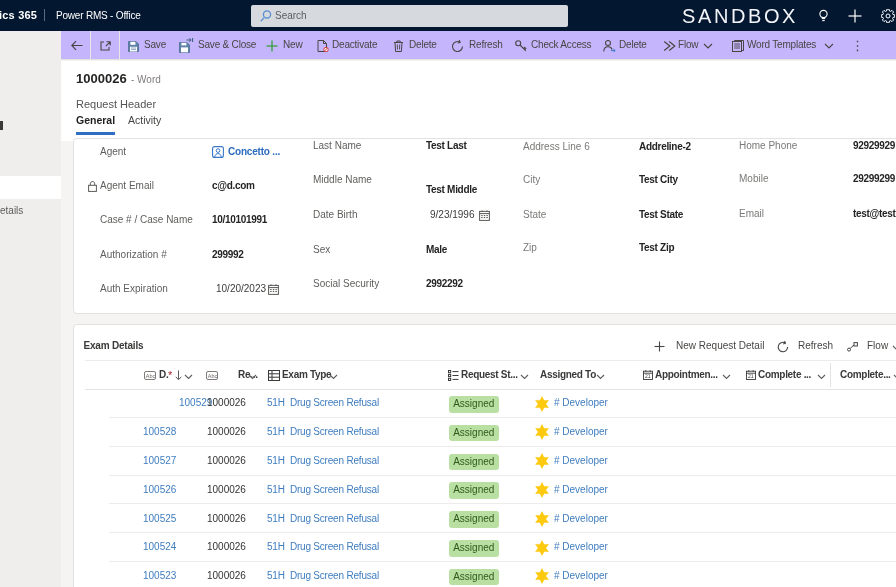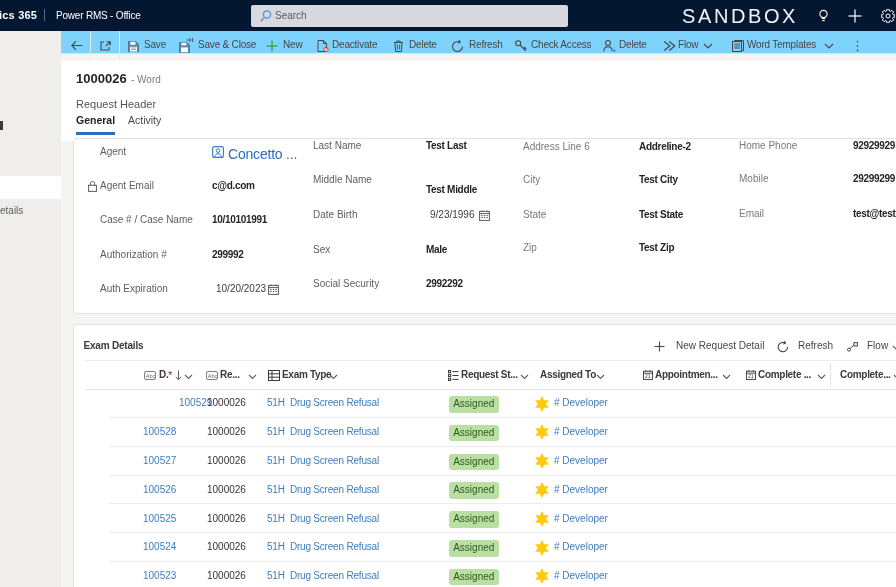--- a/index.html
+++ b/index.html
@@ -4,21 +4,21 @@
 <style>
 * { margin:0; padding:0; box-sizing:border-box; }
 html,body { width:896px; height:587px; overflow:hidden; }
 body { font-family:"Liberation Sans", sans-serif; background:#f5f4f3; position:relative; }
 .abs { position:absolute; }
 svg { display:block; }
 .lbl1 { color:#5f5e5c; font-size:10px; }
 .lbl2 { color:#7a7977; font-size:10px; }
 .val { color:#242424; font-weight:bold; font-size:10px; letter-spacing:-0.3px; }
 .dval { color:#3d3c3b; font-size:10px; }
-.vlink { color:#2b6cbf; font-weight:normal; font-size:14px;text-align:right; }
+.vlink { color:#2b6cbf; font-weight:bold; font-size:10px;text-align:right; }
 .glink { color:#3f7dbf; font-size:10px; }
 .hdr { color:#3b3a39; font-weight:bold; font-size:10px; letter-spacing:-0.3px; }
 .chev { stroke:#605e5c; stroke-width:1.1; fill:none; }
 </style>
 </head>
 <body>
 
 <div class="abs" style="left:0; top:0; width:896px; height:31px; background:#041731;">
   <div class="abs" style="left:-1px; top:9px; color:#fff; font-size:11px; font-weight:bold; letter-spacing:.2px;">ics 365</div>
   <div class="abs" style="left:44px; top:9px; width:1px; height:12px; background:#5a6a85;"></div>
@@ -50,21 +50,21 @@
     <circle cx="7" cy="7" r="2" fill="none" stroke="#fff" stroke-width="1"></circle>
   </svg>
 </div>
 
 <div class="abs" style="left:0; top:31px; width:61px; height:556px; background:#efeeed;">
   <div class="abs" style="left:0; top:90px; width:2.5px; height:9px; background:#3a3a3a;"></div>
   <div class="abs" style="left:0; top:145px; width:61px; height:23px; background:#fff;"></div>
   <div class="abs" style="left:0; top:174px; font-size:10px; color:#5c5b5a;">etails</div>
 </div>
 
-<div class="abs" style="left:61px; top:31px; width:835px; height:23px; background:#7dd3fc; border-bottom:1px solid #e2e1e0; font-size:10px; letter-spacing:-0.2px; color:#484644;" id="cmdbar">
+<div class="abs" style="left:61px; top:31px; width:835px; height:29px; background:#c4b5fd; border-bottom:1px solid #e2e1e0; font-size:10px; letter-spacing:-0.2px; color:#484644;" id="cmdbar">
   <div class="abs" style="left:29px; top:0; width:1px; height:28px; background:#e8e7e6;"></div>
   <div class="abs" style="left:58px; top:0; width:1px; height:28px; background:#e8e7e6;"></div>
 
   <svg class="abs" style="left:10px; top:9px;" width="12" height="11" viewBox="0 0 12 11">
     <path d="M11.5 5.5 H1 M5 1.2 L0.8 5.5 L5 9.8" fill="none" stroke="#484644" stroke-width="1.2"></path>
   </svg>
 
   <svg class="abs" style="left:39px; top:10px;" width="11" height="10" viewBox="0 0 11 10">
     <path d="M4 1 H1 V9 H9 V6" fill="none" stroke="#484644" stroke-width="1.1"></path>
     <path d="M6.5 0.8 H10.2 V4.5 M10.2 0.8 L5.8 5.2" fill="none" stroke="#484644" stroke-width="1.1"></path>
@@ -273,21 +273,21 @@
   <svg class="abs" style="left:101px; top:45px;" width="7" height="11" viewBox="0 0 7 11">
     <path d="M3.5 0.5 V9 M0.8 6.8 L3.5 9.8 L6.2 6.8" fill="none" stroke="#605e5c" stroke-width="1"></path>
   </svg>
   <svg class="abs" style="left:110px; top:49px;" width="9" height="6" viewBox="0 0 9 6">
     <path d="M1 1 L4.5 4.5 L8 1" class="chev"></path>
   </svg>
   <svg class="abs" style="left:132px; top:46px;" width="12" height="9" viewBox="0 0 12 9">
     <rect x="0.5" y="0.5" width="11" height="8" rx="1.5" fill="none" stroke="#706d6b" stroke-width="0.9"></rect>
     <text x="1.8" y="6.5" font-size="5.5" fill="#706d6b" font-family="Liberation Sans">Abc</text>
   </svg>
-  <div class="abs hdr" style="left:146px; top:44px;">Re...</div>
+  <div class="abs hdr" style="left:164px; top:44px;">Re...</div>
   <svg class="abs" style="left:174px; top:49px;" width="9" height="6" viewBox="0 0 9 6">
     <path d="M1 1 L4.5 4.5 L8 1" class="chev"></path>
   </svg>
   <svg class="abs" style="left:194px; top:45px;" width="12" height="11" viewBox="0 0 12 11">
     <rect x="0.5" y="0.5" width="11" height="10" fill="none" stroke="#3b3a39" stroke-width="1"></rect>
     <line x1="4" y1="0.5" x2="4" y2="10.5" stroke="#3b3a39" stroke-width="1"></line>
     <line x1="0.5" y1="3.8" x2="11.5" y2="3.8" stroke="#3b3a39" stroke-width="1"></line>
     <line x1="0.5" y1="7.2" x2="11.5" y2="7.2" stroke="#3b3a39" stroke-width="1"></line>
   </svg>
   <div class="abs hdr" style="left:208px; top:44px;">Exam Type</div>

